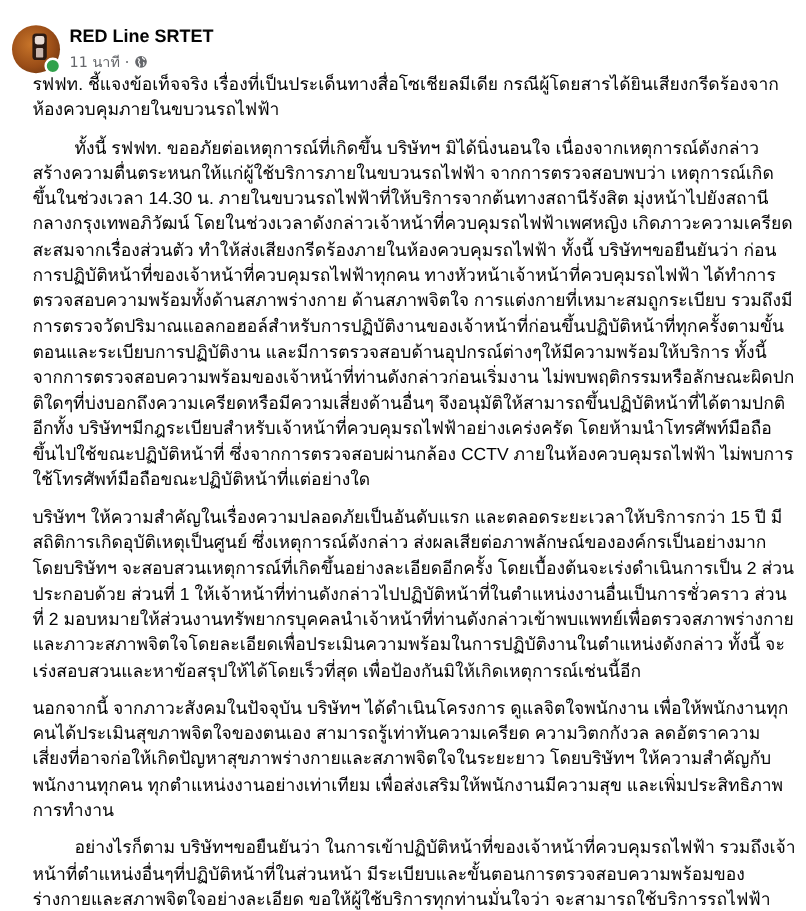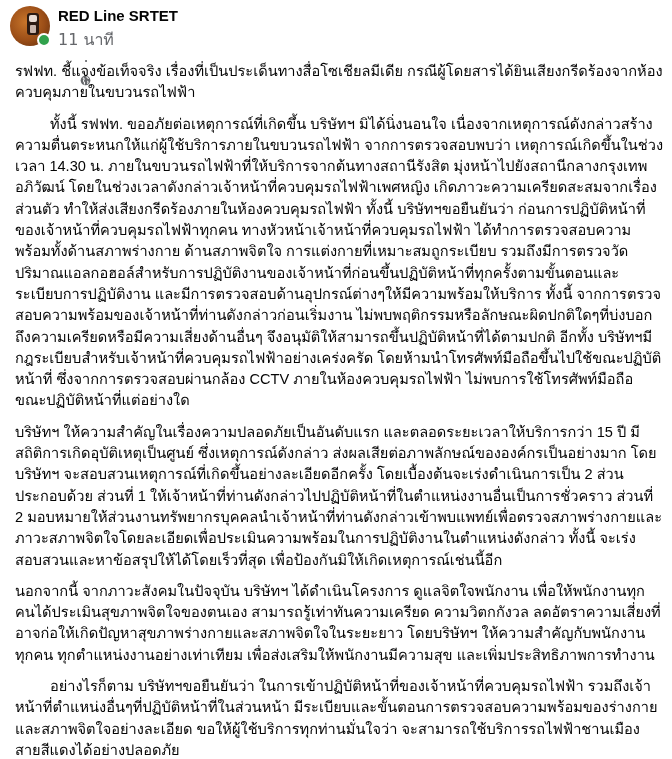--- a/index.html
+++ b/index.html
@@ -1,30 +1,30 @@
 <!DOCTYPE html>
 <html><head>
   <meta charset="utf-8">
   <style>
     html, body { margin: 0; padding: 0; background: #ffffff; }
     body { width: 672px; height: 759px; overflow: hidden; font-family: "DejaVu Sans", "Liberation Sans", sans-serif; color: #050505; }
     .post { position: relative; width: 672px; height: 759px; }
-    .header { position: absolute; left: 0; top: 0; height: 50px; width: 592px; text-align: right; }
+    .header { position: absolute; left: 0; top: 15px; height: 50px; width: 592px; text-align: right; }
     .avatar { position: absolute; left: 10px; top: 6px; width: 40px; height: 40px; border-radius: 50%;
       background: radial-gradient(circle at 40% 40%, #c8752a 0%, #9a4d17 55%, #5a2a0c 100%); overflow: hidden; }
     .avatar .figure { position: absolute; left: 17px; top: 7px; width: 12px; height: 22px; background: #2b1a12; border-radius: 3px; }
     .avatar .figure::before { content: ""; position: absolute; left: 2px; top: 2px; width: 8px; height: 7px; background: #e9dcd4; border-radius: 2px; }
     .avatar .figure::after { content: ""; position: absolute; left: 3px; top: 12px; width: 6px; height: 8px; background: #c9b6ad; border-radius: 1px; }
     .online-dot { position: absolute; left: 37px; top: 33px; width: 10px; height: 10px; border-radius: 50%; background: #31a24c; border: 2px solid #ffffff; }
     .page-name { position: absolute; left: 58px; top: 7px; font-family: "Liberation Sans", sans-serif; font-weight: bold; font-size: 15px; color: #050505; }
-    .meta { position: absolute; left: 58px; top: 27px; font-size: 16px; color: #65676b; display: flex; align-items: center; flex-direction: column; }
+    .meta { position: absolute; left: 58px; top: 27px; font-size: 12px; color: #65676b; display: flex; align-items: center; }
     .meta .dot { margin: 0 4px; }
     .globe { display: inline-block; width: 11px; height: 11px; }
     .body { position: absolute; left: 11px; top: 61px; width: 652px; font-family: "Liberation Sans", sans-serif; font-size: 14.6px; line-height: 21.3px; color: #050505; }
-    .body p { margin: 0 0 10px 4px; }
+    .body p { margin: 0 0 10px 16px; }
     .indent { text-indent: 35px; }
   </style>
 </head>
 <body>
 
 <div class="post">
   <div class="header">
     <div class="avatar">
       <div class="figure"></div>
     </div>

